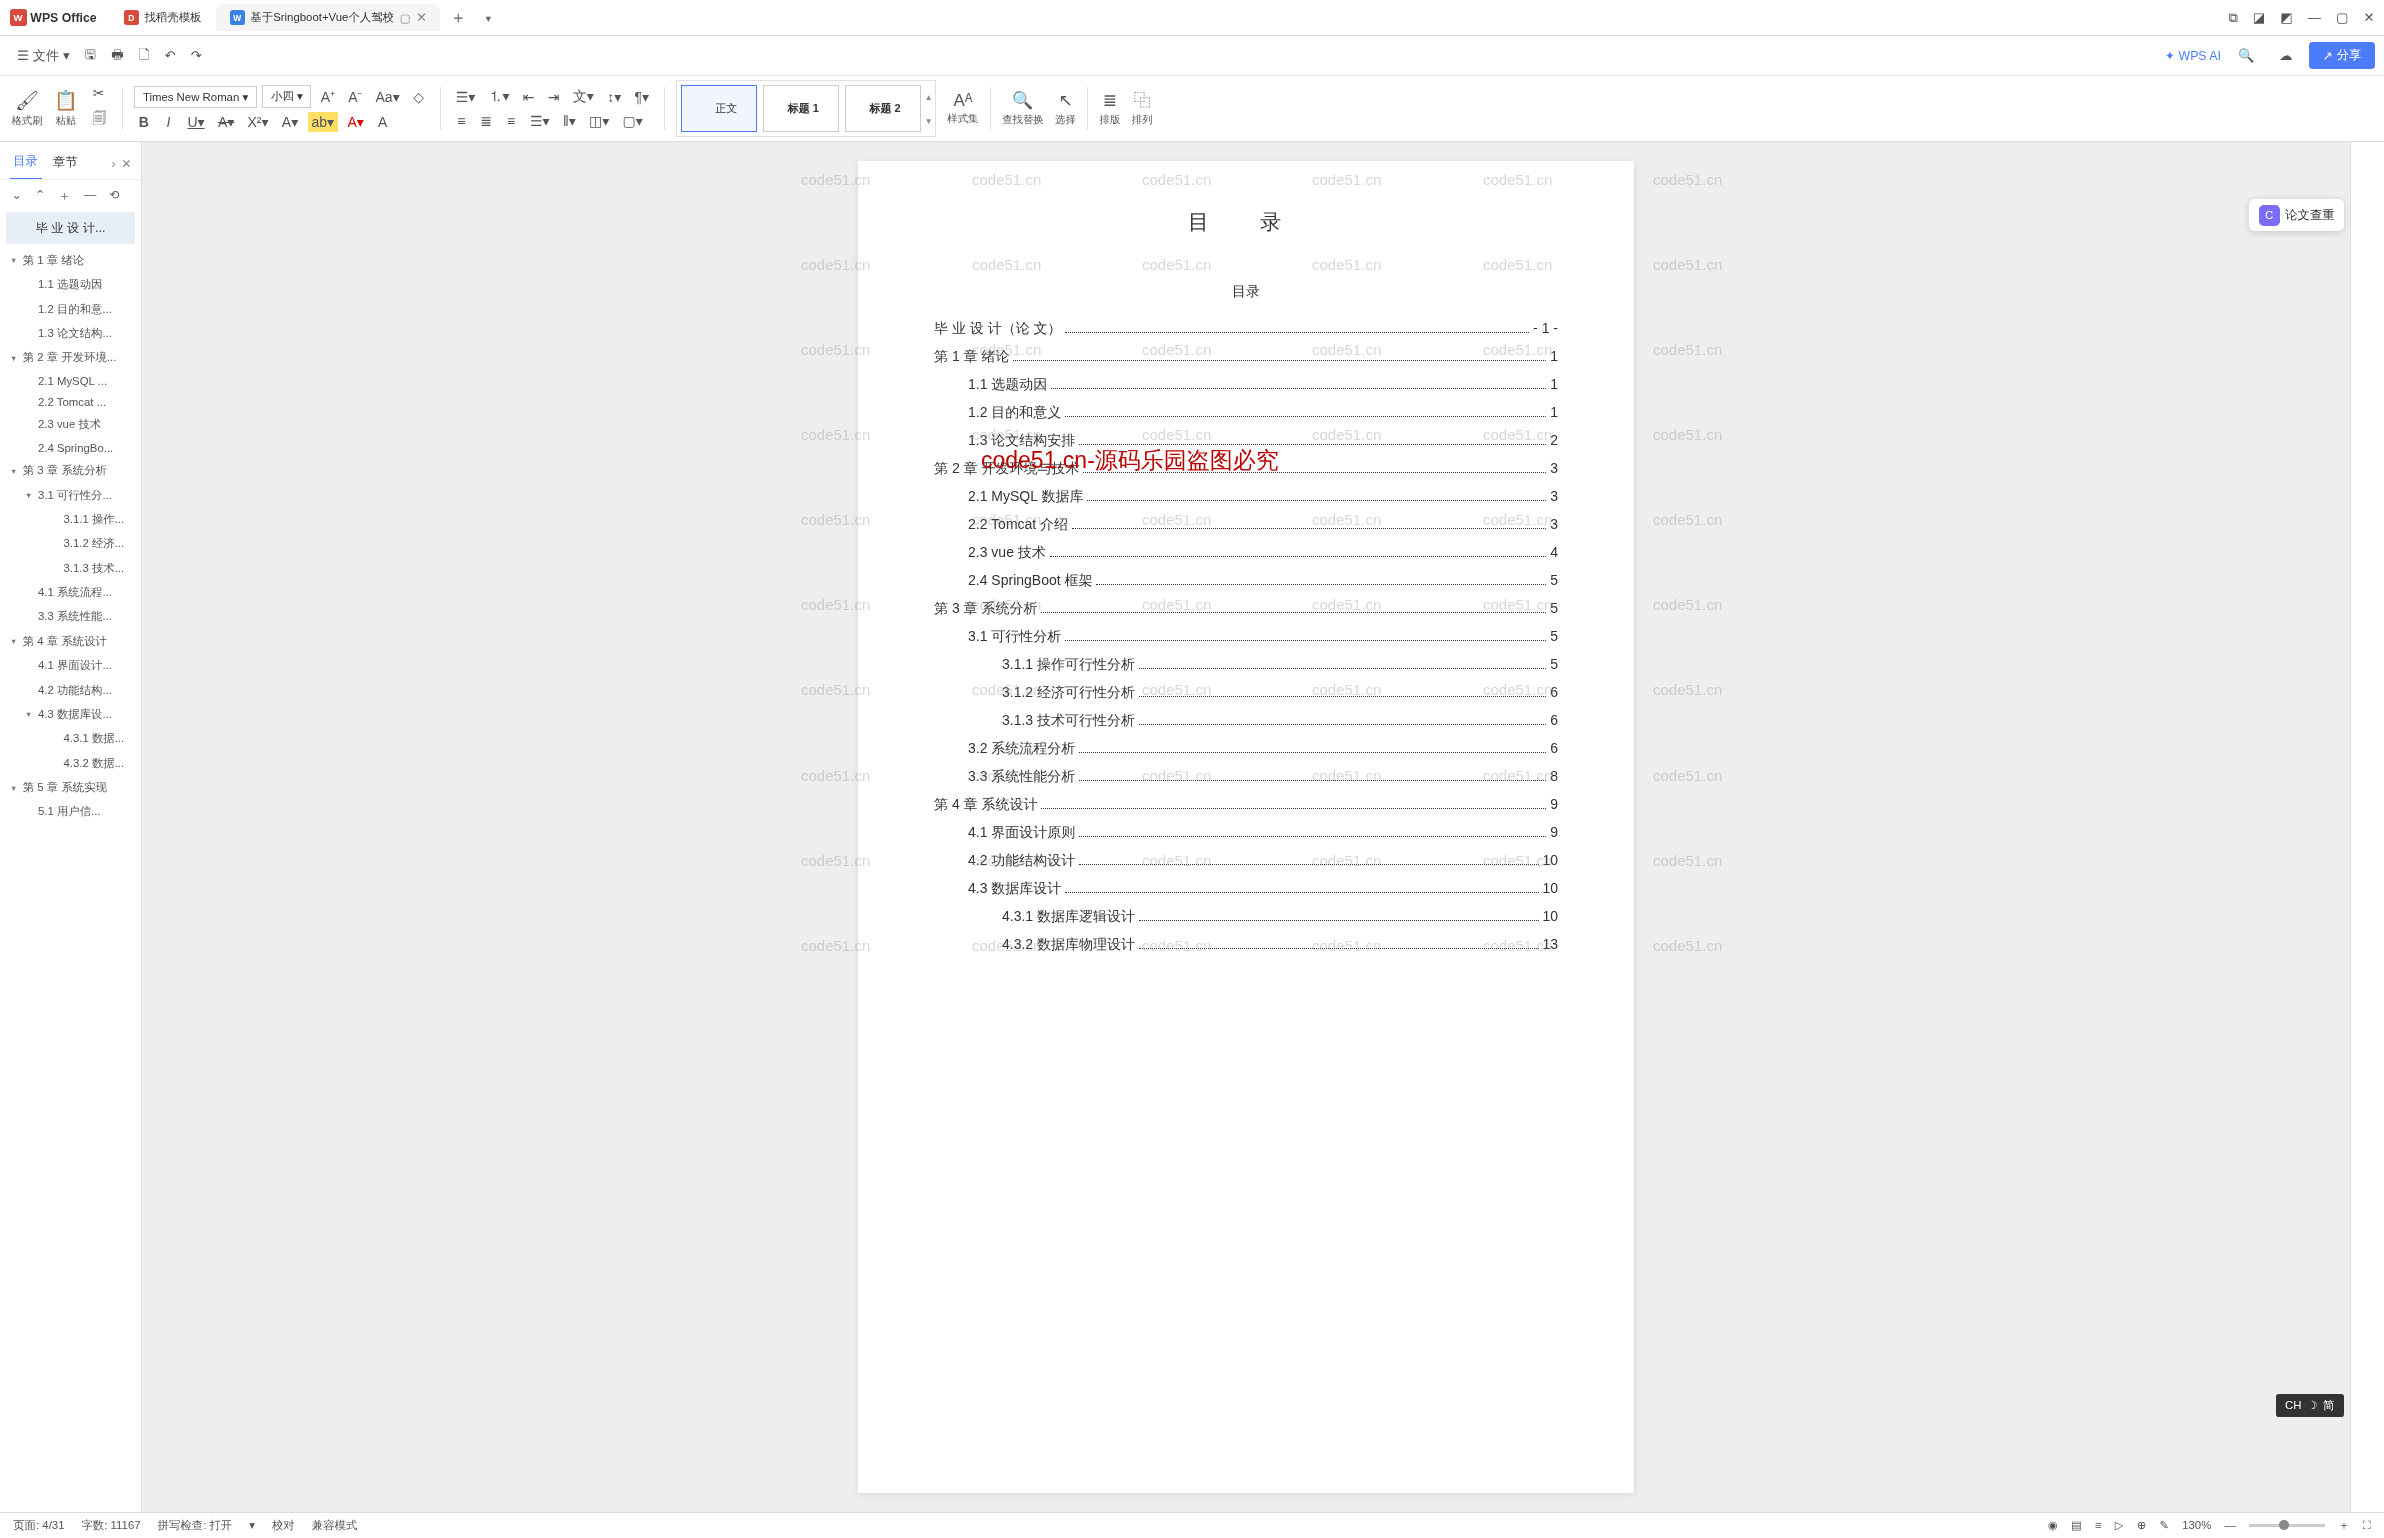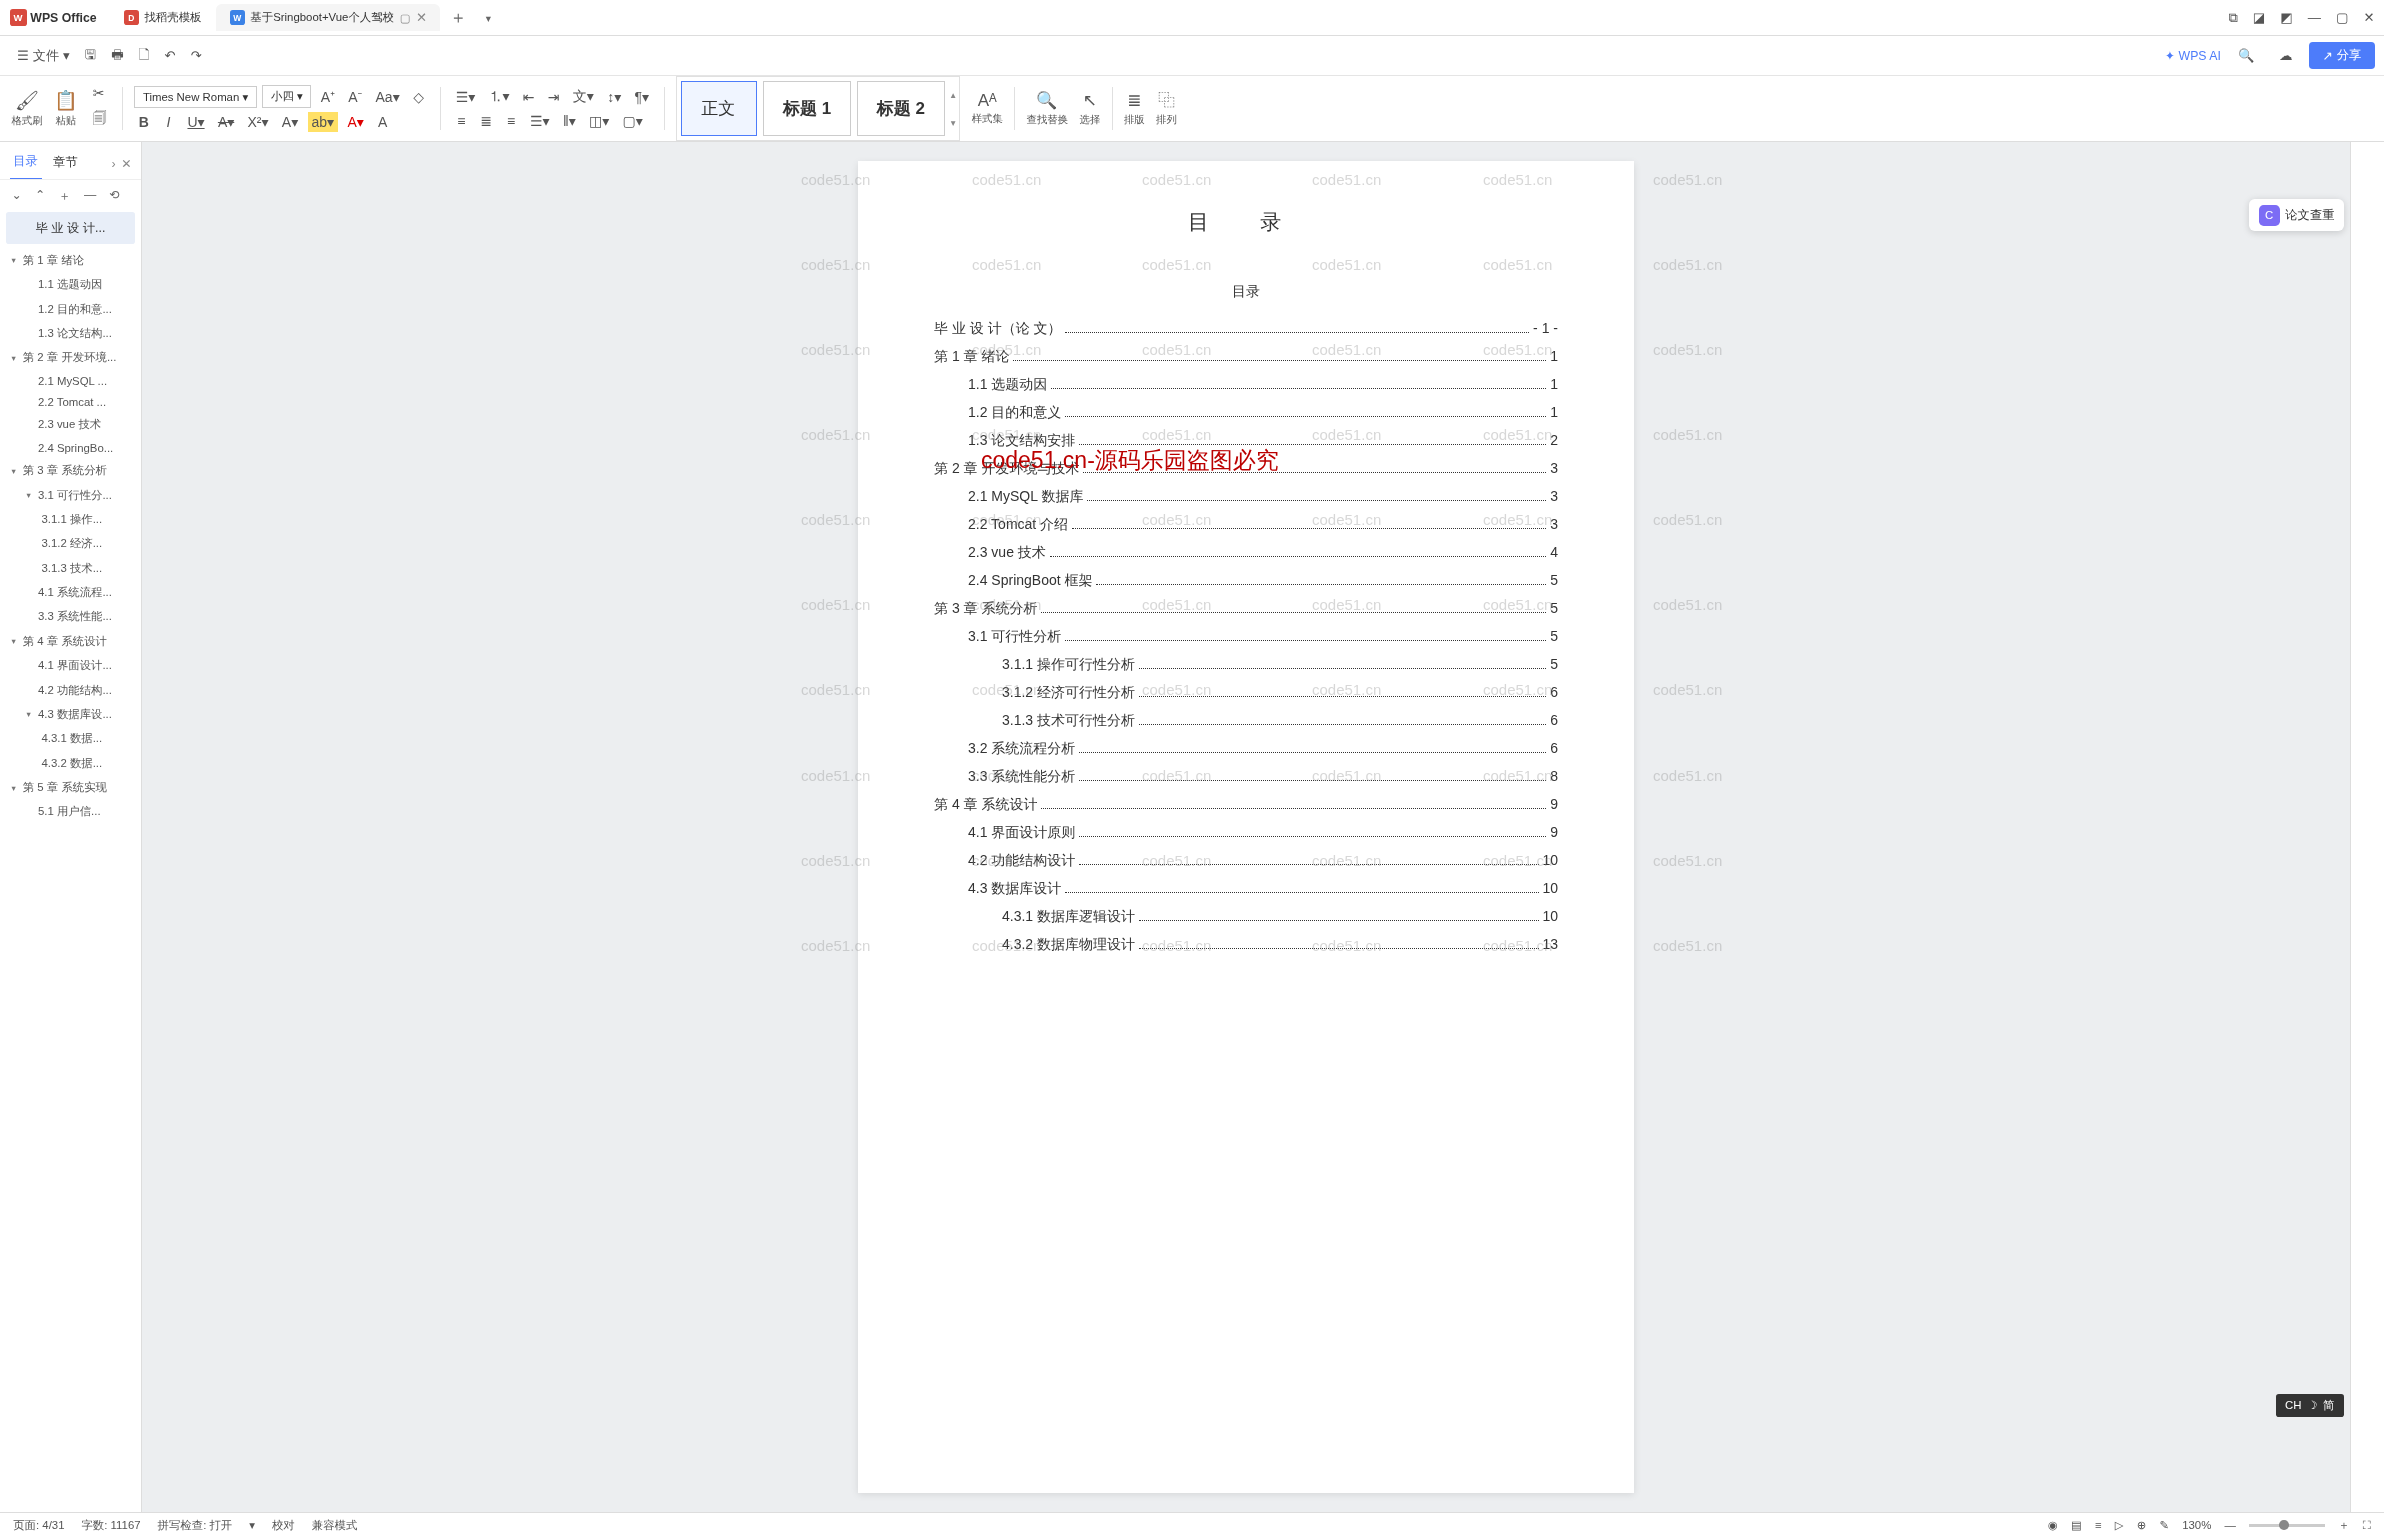--- a/index.html
+++ b/index.html
@@ -37,21 +37,21 @@
 .tool-icon-big { font-size: 19px; color: #555; }
 .tool-label { font-size: 10.4px; color: #555; }
 .tool-sep { width: 0.9px; height: 43px; background: #e0e0e0; }
 .tool-row { display: flex; flex-direction: column; gap: 3.8px; }
 .tool-line { display: flex; gap: 5.7px; align-items: center; }
 .font-select { border: 0.9px solid #ccc; padding: 2.8px 7.6px; font-size: 11.4px; min-width: 114px; background: #fff; }
 .size-select { border: 0.9px solid #ccc; padding: 2.8px 7.6px; font-size: 11.4px; min-width: 47px; background: #fff; }
 .tool-btn { padding: 1.9px 3.8px; font-size: 14px; color: #555; cursor: pointer; min-width: 19px; text-align: center; }
 .tool-btn.under { text-decoration: underline; }
 .tool-btn.strike { text-decoration: line-through; }
-.style-box { border: 0.9px solid #ccc; padding: 15px 19px; font-size: 17px; min-width: 76px; text-align: left; cursor: pointer; }
+.style-box { border: 0.9px solid #ccc; padding: 15px 19px; font-size: 11px; min-width: 76px; text-align: right; cursor: pointer; }
 .style-box.selected { border-color: #4d7cfa; background: #f0f5ff; }
 .style-pane { display: flex; gap: 5.7px; border: 0.9px solid #e0e0e0; padding: 3.8px; }
 .tool-vert { display: flex; flex-direction: column; align-items: center; gap: 1.9px; font-size: 10.4px; color: #555; }
 
 
 .main { flex: 1; display: flex; overflow: hidden; position: relative; }
 
 
 .nav-pane { width: 142px; background: #fff; border-right: 0.9px solid #ddd; display: flex; flex-direction: column; }
 .nav-tabs { display: flex; padding: 7.6px 9.5px 0; align-items: center; gap: 7.6px; border-bottom: 0.9px solid #eee; }
@@ -59,21 +59,21 @@
 .nav-tab.active { color: #4d7cfa; border-bottom: 1.9px solid #4d7cfa; font-weight: 500; }
 .nav-tab-r { margin-left: auto; display: flex; gap: 5.7px; color: #888; }
 .nav-controls { display: flex; gap: 13.2px; padding: 7.6px 11.4px; color: #666; font-size: 12.3px; }
 .nav-ctrl { cursor: pointer; }
 .nav-title { padding: 7.6px 11.4px; font-size: 12.3px; text-align: center; color: #333; background: #e8eef8; margin: 0 5.7px; border-radius: 2.8px; }
 .nav-tree { flex: 1; overflow-y: auto; padding: 3.8px 0; }
 .tree-item { padding: 4.7px 5.7px; font-size: 11.4px; color: #555; cursor: pointer; display: flex; align-items: center; white-space: nowrap; overflow: hidden; text-overflow: ellipsis; }
 .tree-caret { width: 11.4px; font-size: 8.5px; color: #777; }
 .tree-l0 { padding-left: 11.4px; }
 .tree-l1 { padding-left: 26.5px; }
-.tree-l2 { padding-left: 30px; }
+.tree-l2 { padding-left: 52px; }
 
 
 .doc-area { flex: 1; background: #eceef0; overflow: auto; position: relative; display: flex; justify-content: center; }
 .page { width: 776px; background: #fff; margin: 19px 0; padding: 47px 76px; box-shadow: 0 1.9px 7.6px rgba(0,0,0,0.1); min-height: 946px; position: relative; }
 .page-title { text-align: center; font-size: 21px; letter-spacing: 23px; font-family: "SimSun", serif; }
 .toc-heading { margin-top: 47px; font-size: 14px; text-align: center; }
 .toc-list { margin-top: 13.2px; font-family: "SimSun", serif; font-size: 14px; line-height: 2.0; }
 .toc-row { display: flex; align-items: baseline; }
 .toc-text { white-space: nowrap; }
 .toc-dots { flex: 1; border-bottom: 1.4px dotted #333; margin: 0 3.8px 3.8px; }

